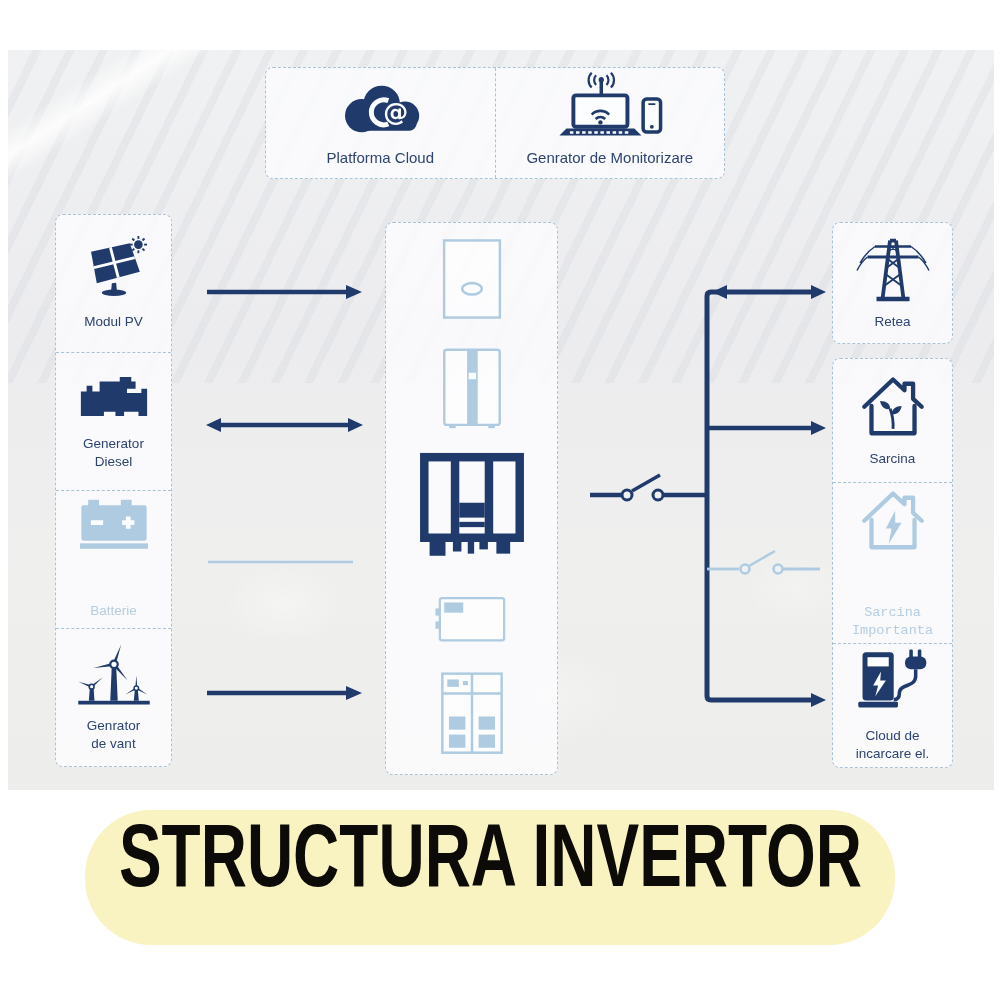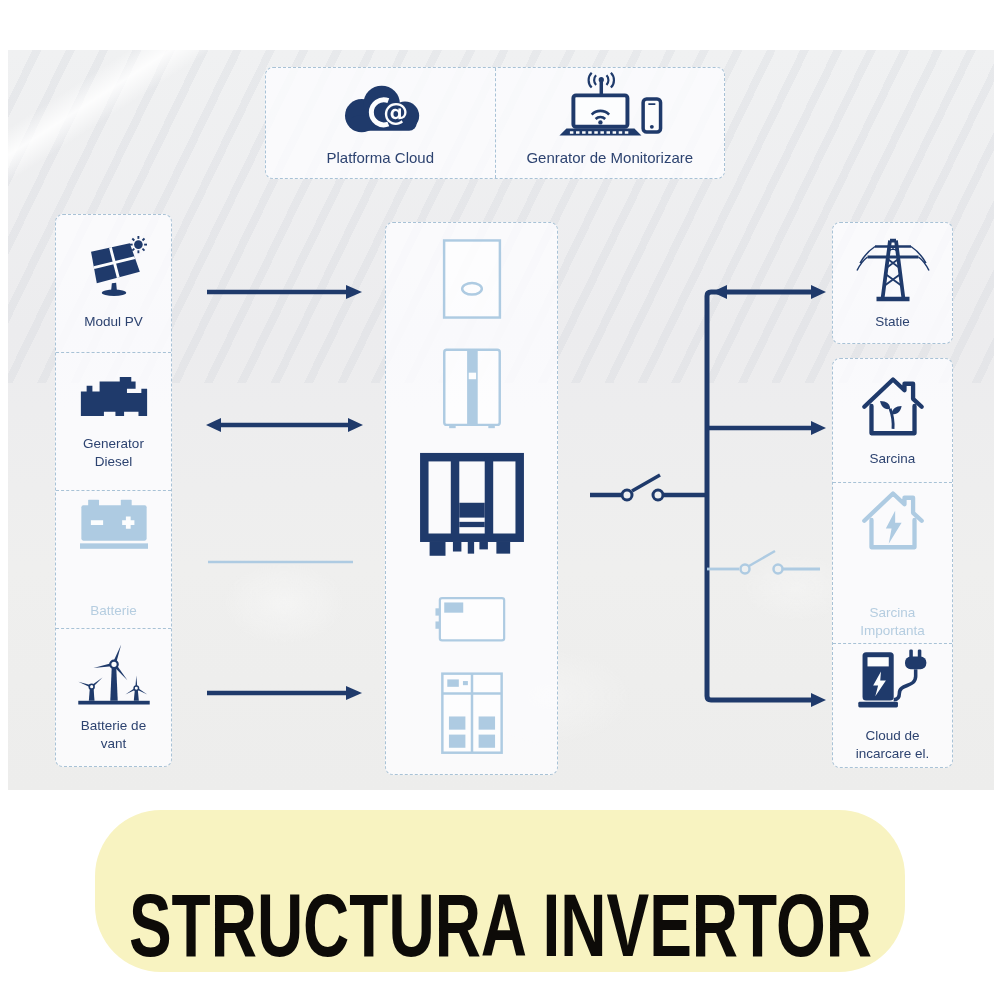--- a/index.html
+++ b/index.html
@@ -55,23 +55,23 @@
   .dev{position:absolute;left:50%;transform:translateX(-50%);z-index:4;}
   
   .arrows{position:absolute;left:8px;top:50px;z-index:2;}
   .ln{stroke:var(--navy,#1f3a6b);fill:none;}
   .lnf{stroke:var(--faded_icon,#aecbe2);fill:none;}
   .hd{fill:var(--navy,#1f3a6b);stroke:none;}
   .swc{fill:#eef0f1;stroke:var(--navy,#1f3a6b);}
   .swcf{fill:#eef0f1;stroke:var(--faded_icon,#aecbe2);}
   
   .title-pill{
-    position:absolute;left:95px;top:810px;width:810px;height:162px;
+    position:absolute;left:85px;top:810px;width:810px;height:135px;
     background:var(--pill_bg,#f8f3c1);border-radius:66px;
-    display:flex;align-items:flex-end;justify-content:center;z-index:5;
+    display:flex;align-items:flex-start;justify-content:center;z-index:5;
   }
   .title-text{
     font-size:80px;font-weight:bold;letter-spacing:0px;white-space:nowrap;
     color:var(--title_ink,#0d0b08);transform:scale(.8,1.12);
   }
 </style>
 </head>
 <body>
 
 <div class="photo">
@@ -234,21 +234,21 @@
           <polygon points="78,64 82,64 83.4,79 76.6,79"></polygon>
           <polygon transform="rotate(0 80 62)" points="78.8,59.8 81.2,59.8 80,45"></polygon>
           <polygon transform="rotate(120 80 62)" points="78.8,59.8 81.2,59.8 80,45"></polygon>
           <polygon transform="rotate(240 80 62)" points="78.8,59.8 81.2,59.8 80,45"></polygon>
         </g>
         <circle cx="50" cy="30" r="5" fill="#fcfdfe" stroke="currentColor" stroke-width="3"></circle>
         <circle cx="20" cy="60" r="3.2" fill="#fcfdfe" stroke="currentColor" stroke-width="2.2"></circle>
         <circle cx="80" cy="62" r="3" fill="#fcfdfe" stroke="currentColor" stroke-width="2"></circle>
       </svg>
     </span>
-    <span class="lbl" style="width:70px;">Batterie de vant</span>
+    <span class="lbl" style="width:70px;">Genrator de vant</span>
   </div>
 </div>
 
 <div class="dashed-box" style="left:385px;top:222px;width:173px;height:553px;">
   <span class="dev ic-faded" style="top:15px;">
     <svg width="66" height="82" viewBox="0 0 80 100">
       <rect x="6" y="3" width="68" height="94" fill="rgba(255,255,255,.5)" stroke="currentColor" stroke-width="3"></rect>
       <ellipse cx="40" cy="62" rx="12" ry="7" fill="none" stroke="currentColor" stroke-width="3"></ellipse>
     </svg>
   </span>
@@ -309,21 +309,21 @@
         <g stroke="currentColor" fill="none">
           <path d="M36,84 L46,6 M64,84 L54,6 M46,6 H54" stroke-width="5"></path>
           <path d="M39,66 L61,50 M39,50 L61,66 M42,42 L58,30 M42,30 L58,42 M44,20 L56,12 M44,12 L56,20" stroke-width="2.5"></path>
           <path d="M28,84 H72" stroke-width="6"></path>
           <path d="M16,28 H84" stroke-width="4"></path>
           <path d="M26,14 H74" stroke-width="3.5"></path>
           <path d="M16,28 Q8,34 2,46 M84,28 Q92,34 98,46 M26,14 Q14,22 6,36 M74,14 Q86,22 94,36" stroke-width="2"></path>
         </g>
       </svg>
     </span>
-    <span class="lbl">Statie</span>
+    <span class="lbl">Retea</span>
   </div>
 </div>
 
 <div class="dashed-box col" style="left:832px;top:358px;width:121px;height:410px;">
   <div class="cell">
     <span class="ic-navy">
       <svg width="72" height="66" viewBox="0 0 100 92">
         <g stroke="currentColor" fill="none" stroke-width="6" stroke-linejoin="round" stroke-linecap="round">
           <path d="M10,47 L50,9 L66,24 V15 H78 V36 L90,47"></path>
           <path d="M20,46 V84 H80 V46"></path>
@@ -338,21 +338,21 @@
   <div class="cell">
     <span class="ic-faded">
       <svg width="72" height="66" viewBox="0 0 100 92">
         <g stroke="currentColor" fill="none" stroke-width="6" stroke-linejoin="round" stroke-linecap="round">
           <path d="M10,47 L50,9 L66,24 V15 H78 V36 L90,47"></path>
           <path d="M20,46 V84 H80 V46"></path>
         </g>
         <polygon points="53,33 40,58 48,58 44,79 62,50 53,50" fill="currentColor"></polygon>
       </svg>
     </span>
-    <span class="lbl lbl-faded" style="width:86px;">Sarcina Importanta</span>
+    <span class="lbl lbl-faded" style="width:86px;font-family:Liberation Mono, monospace;">Sarcina Importanta</span>
   </div>
   <div class="cell">
     <span class="ic-navy">
       <svg width="80" height="68" viewBox="0 0 110 96">
         <g fill="currentColor">
           <rect x="12" y="6" width="44" height="68" rx="5"></rect>
           <rect x="6" y="76" width="56" height="8" rx="2"></rect>
           <rect x="78" y="2" width="5" height="12" rx="2"></rect>
           <rect x="90" y="2" width="5" height="12" rx="2"></rect>
           <rect x="72" y="12" width="30" height="18" rx="8"></rect>

